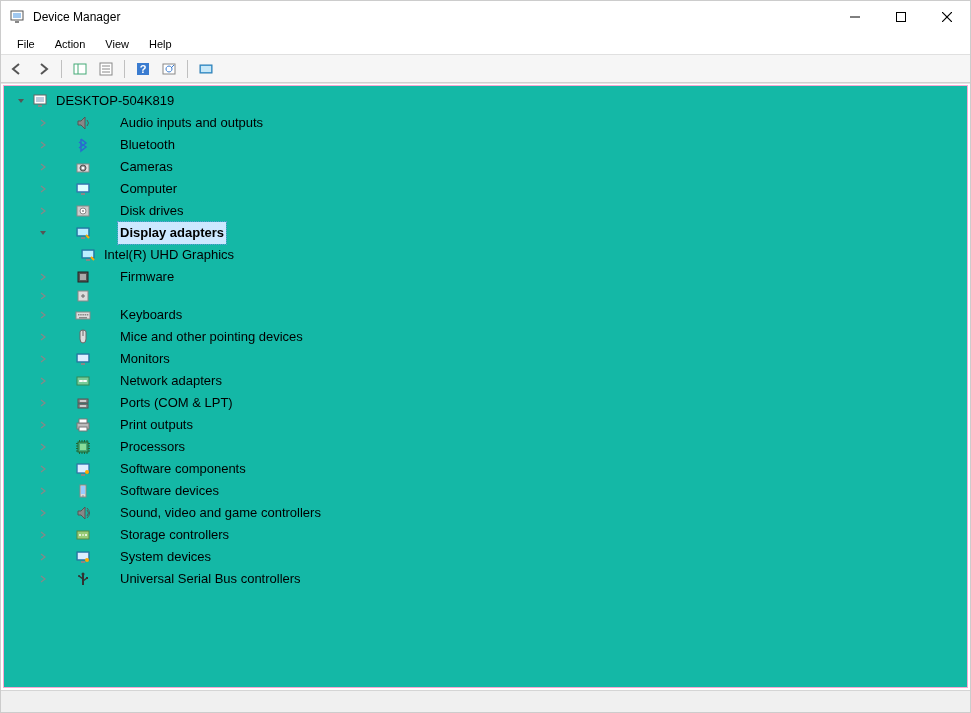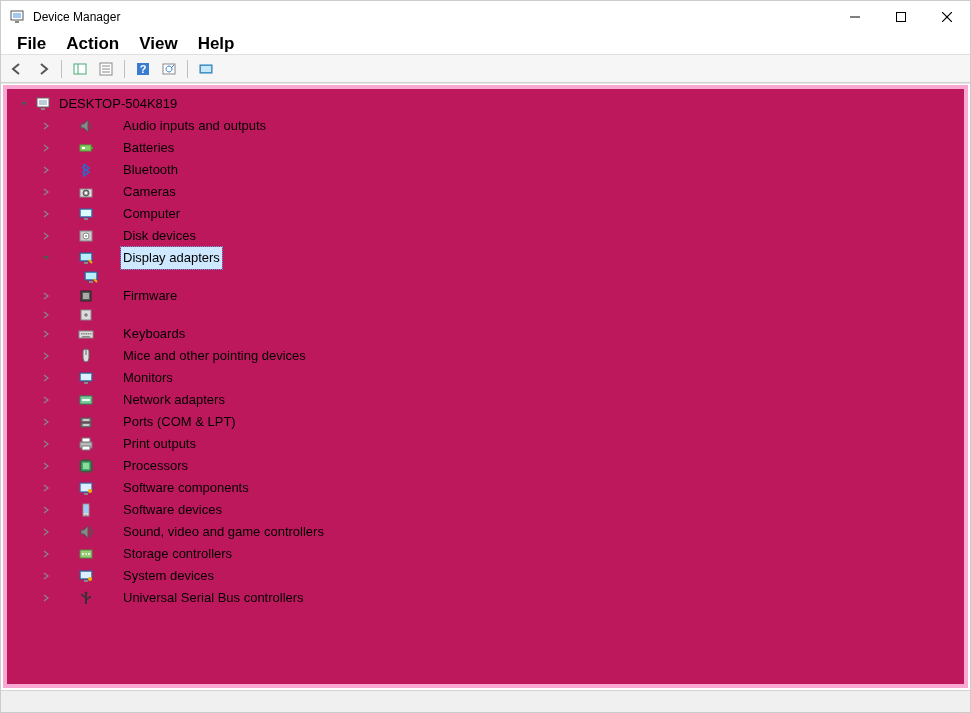--- a/index.html
+++ b/index.html
@@ -52,24 +52,23 @@
     
     .menubar {
       height: 22px;
       display: flex;
       align-items: center;
       padding-left: 6px;
       background: #fff;
       border-bottom: 1px solid #e0e0e0;
     }
     .menubar .menu-item {
-      font-size: 17px;
+      font-size: 11px;
       padding: 2px 10px;
       color: #000;
-      font-weight: bold;
     }
     
     .toolbar {
       height: 28px;
       display: flex;
       align-items: center;
       padding-left: 4px;
       background: #f6f6f6;
       border-bottom: 1px solid #d0d0d0;
       gap: 2px;
@@ -94,22 +93,22 @@
     .toolbar .sep {
       width: 1px;
       height: 18px;
       background: #c0c0c0;
       margin: 0 4px;
     }
     
     .tree-area {
       flex: 1;
       overflow: auto;
-      background: #be185d;
-      border: 4px solid #f9a8d4;
+      background: #14b8a6;
+      border: 1px solid #f9a8d4;
       margin: 2px;
       padding: 4px 0 4px 4px;
     }
     .tree-node {
       display: flex;
       align-items: center;
       font-size: 13px;
       line-height: 22px;
       color: #000;
       white-space: nowrap;
@@ -131,20 +130,21 @@
       display: inline-flex;
       align-items: center;
       justify-content: center;
     }
     .tree-node .label {
       padding: 0 2px;
     }
     .tree-node.selected .label {
       background: #cde8ff;
       outline: 1px dotted #5f9bd6;
+      font-weight: bold;
     }
     .indent-0 { padding-left: 6px; }
     .indent-1 { padding-left: 28px; gap: 21px; }
     .indent-2 { padding-left: 54px; }
     
     .statusbar {
       height: 22px;
       background: #f0f0f0;
       border-top: 1px solid #d5d5d5;
     }
@@ -274,35 +274,20 @@
           <span class="label">Audio inputs and outputs</span>
         </div>
         <div class="tree-node indent-1">
           <span class="chevron">
             <svg width="10" height="10">
               <path d="M3 2 L7 5 L3 8" fill="none" stroke="#888" stroke-width="1.2"></path>
             </svg>
           </span>
           <span class="icon">
             <svg width="16" height="16">
-              <rect x="2" y="5" width="11" height="6" fill="#8c6" stroke="#4a3"></rect>
-              <rect x="13" y="7" width="2" height="2" fill="#4a3"></rect>
-              <rect x="4" y="7" width="3" height="2" fill="#fff"></rect>
-            </svg>
-          </span>
-          <span class="label">Batteries</span>
-        </div>
-        <div class="tree-node indent-1">
-          <span class="chevron">
-            <svg width="10" height="10">
-              <path d="M3 2 L7 5 L3 8" fill="none" stroke="#888" stroke-width="1.2"></path>
-            </svg>
-          </span>
-          <span class="icon">
-            <svg width="16" height="16">
               <path d="M6 2 L6 14 L11 10 L4 5 M6 2 L11 6 L4 11" fill="none" stroke="#2a6ad0" stroke-width="1.5"></path>
             </svg>
           </span>
           <span class="label">Bluetooth</span>
         </div>
         <div class="tree-node indent-1">
           <span class="chevron">
             <svg width="10" height="10">
               <path d="M3 2 L7 5 L3 8" fill="none" stroke="#888" stroke-width="1.2"></path>
             </svg>
@@ -337,21 +322,21 @@
               <path d="M3 2 L7 5 L3 8" fill="none" stroke="#888" stroke-width="1.2"></path>
             </svg>
           </span>
           <span class="icon">
             <svg width="16" height="16">
               <rect x="2" y="3" width="12" height="10" fill="#ccc" stroke="#888"></rect>
               <circle cx="8" cy="8" r="3" fill="#fff" stroke="#888"></circle>
               <circle cx="8" cy="8" r="1" fill="#888"></circle>
             </svg>
           </span>
-          <span class="label">Disk devices</span>
+          <span class="label">Disk drives</span>
         </div>
         <div class="tree-node indent-1 selected">
           <span class="chevron">
             <svg width="10" height="10">
               <path d="M2 3 L8 3 L5 7 Z" fill="#555"></path>
             </svg>
           </span>
           <span class="icon">
             <svg width="16" height="16">
               <rect x="2" y="3" width="12" height="8" fill="#6bd" stroke="#269"></rect>
@@ -365,20 +350,21 @@
         <div class="tree-node indent-2">
           <span class="chevron"></span>
           <span class="icon">
             <svg width="16" height="16">
               <rect x="2" y="3" width="12" height="8" fill="#6bd" stroke="#269"></rect>
               <rect x="3" y="4" width="10" height="6" fill="#bef"></rect>
               <rect x="6" y="12" width="4" height="2" fill="#888"></rect>
               <path d="M11 10 L14 13" fill="none" stroke="#fa0" stroke-width="2"></path>
             </svg>
           </span>
+          <span class="label">Intel(R) UHD Graphics</span>
         </div>
         <div class="tree-node indent-1">
           <span class="chevron">
             <svg width="10" height="10">
               <path d="M3 2 L7 5 L3 8" fill="none" stroke="#888" stroke-width="1.2"></path>
             </svg>
           </span>
           <span class="icon">
             <svg width="16" height="16">
               <rect x="3" y="3" width="10" height="10" fill="#555" stroke="#222"></rect>

